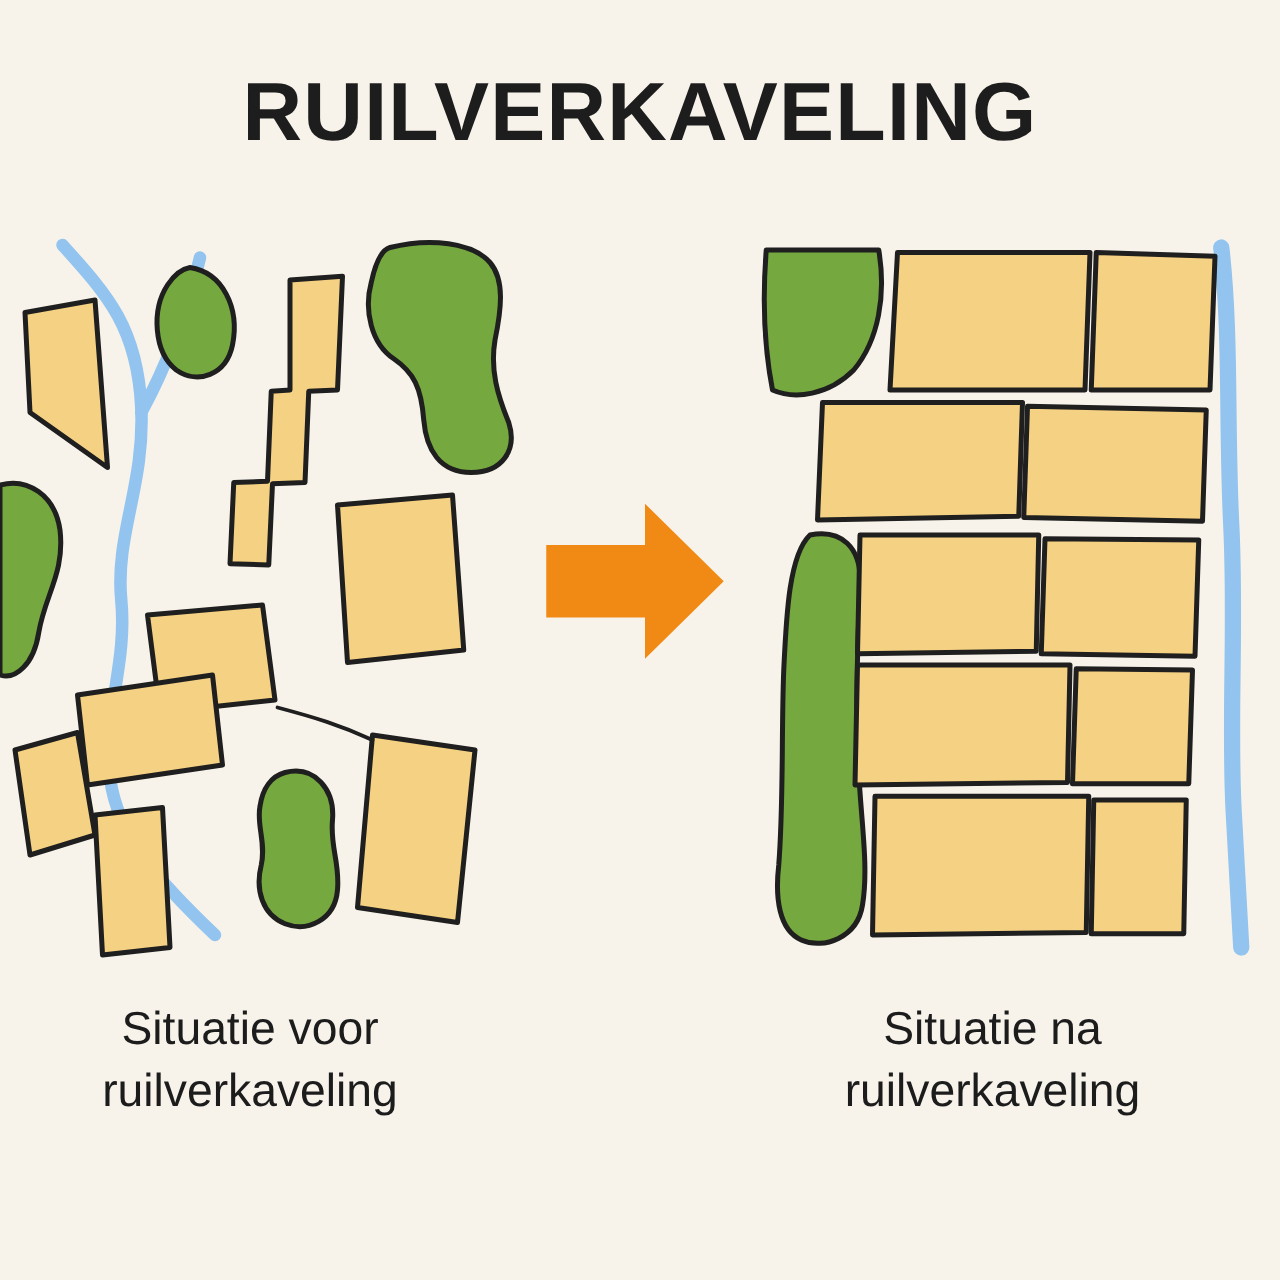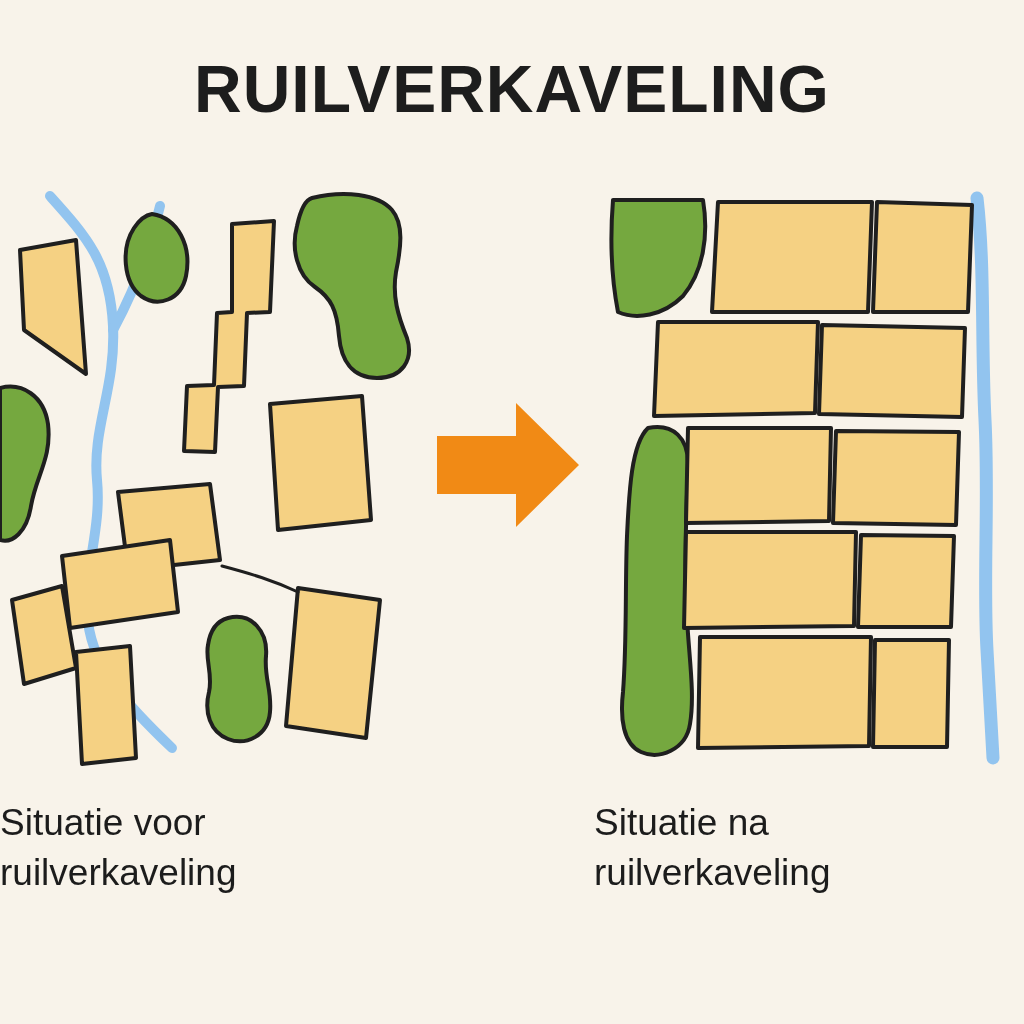--- a/index.html
+++ b/index.html
@@ -29,20 +29,21 @@
     font-size: 66px;
     font-weight: 900;
     letter-spacing: 1px;
     color: #1d1d1d;
     line-height: 1;
   }
   .caption {
     position: absolute;
     top: 798px;
     width: 400px;
+    text-align: center;
     font-size: 37px;
     font-weight: 500;
     color: #1c1c1c;
     line-height: 1.35;
   }
   .caption.before { left: 0px; }
   .caption.after  { left: 594px; }
   .outlined {
     stroke: #1f1f1f;
     stroke-width: 4;

